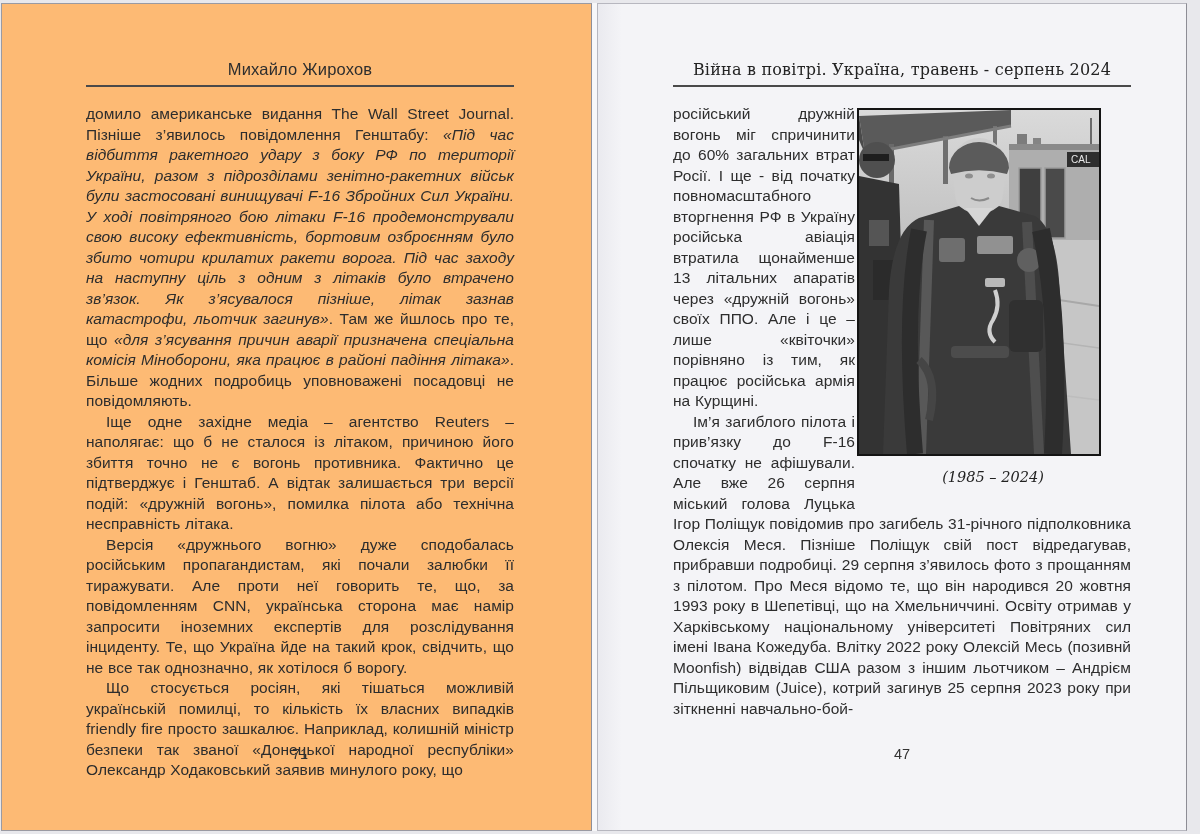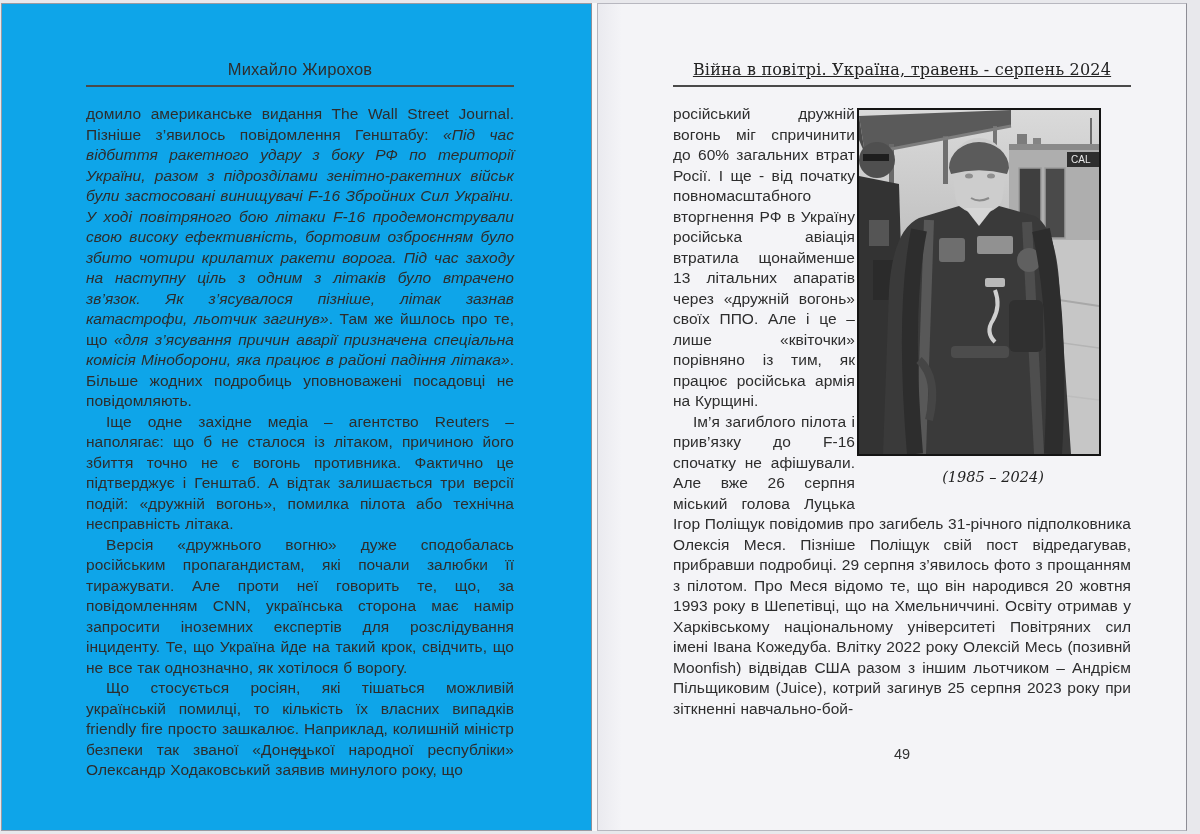--- a/index.html
+++ b/index.html
@@ -3,35 +3,35 @@
 <meta charset="utf-8">
 <style>
   html,body{margin:0;padding:0;}
   body{
     width:1200px;height:834px;overflow:hidden;position:relative;
     background:#e8e8ec;
     font-family:"Liberation Sans", sans-serif;
   }
   .page{position:absolute;top:3px;height:826px;}
   .page.left{
-    left:1px;width:589px;background:#0ea5e9;
+    left:1px;width:589px;background:#fdba74;
     border:1px solid #9a9aa2;border-right-color:#8f8f98;
   }
   .page.right{
     left:597px;width:588px;
     background:linear-gradient(90deg,#eaeaef 0px,#f4f4f7 24px,#f4f4f7 100%);
     border:1px solid #b7b7bf;border-right-color:#8d8d95;
   }
   .gutter-gap{position:absolute;left:592px;top:3px;width:5px;height:828px;background:#f7f7f9;}
   .running-head{
     position:absolute;top:56px;text-align:center;color:#2e2e2e;
     font-size:16.5px;letter-spacing:.2px;white-space:nowrap;
   }
   .running-head.sans{left:84px;width:428px;font-family:"Liberation Sans",sans-serif;}
-  .running-head.serif{left:75px;width:458px;font-family:"DejaVu Serif",serif;font-size:16px;color:#232323;text-decoration:underline;}
+  .running-head.serif{left:75px;width:458px;font-family:"DejaVu Serif",serif;font-size:16px;color:#232323;}
   .head-rule{position:absolute;top:81px;border-top:2px solid #4a4a4a;}
   .head-rule.l{left:84px;width:428px;}
   .head-rule.r{left:75px;width:458px;}
   .body-text{position:absolute;top:100px;}
   .body-text.l{left:84px;width:428px;}
   .body-text.r{left:75px;width:458px;}
   p.para{
     margin:0;text-align:justify;font-size:15.5px;line-height:20.5px;
     color:#2d2d2d;letter-spacing:.05px;word-spacing:.4px;
   }
@@ -154,14 +154,14 @@
       <figcaption>
         <div>(1985 – 2024)</div>
       </figcaption>
     </figure>
     <div>
         <p class="para"><span>російський дружній вогонь міг спричинити до 60% загальних втрат Росії. І ще - від початку повномасштабного вторгнення РФ в Україну російська авіація втратила щонайменше 13 літальних апаратів через «дружній вогонь» своїх ППО. Але і це – лише «квіточки» порівняно із тим, як працює російська армія на Курщині.</span></p>
         <p class="para indent"><span>Ім’я загиблого пілота і прив’язку до F-16 спочатку не афішували. Але вже 26 серпня міський голова Луцька Ігор Поліщук повідомив про загибель 31-річного підполковника Олексія Меся. Пізніше Поліщук свій пост відредагував, прибравши подробиці. 29 серпня з’явилось фото з прощанням з пілотом. Про Меся відомо те, що він народився 20 жовтня 1993 року в Шепетівці, що на Хмельниччині. Освіту отримав у Харківському національному університеті Повітряних сил імені Івана Кожедуба. Влітку 2022 року Олексій Месь (позивнй Moonfish) відвідав США разом з іншим льотчиком – Андрієм Пільщиковим (Juice), котрий загинув 25 серпня 2023 року при зіткненні навчально-бой-</span></p>
       </div>
   </div>
 
-  <div class="folio r">49</div>
+  <div class="folio r">47</div>
 </div>
 
 </body></html>

